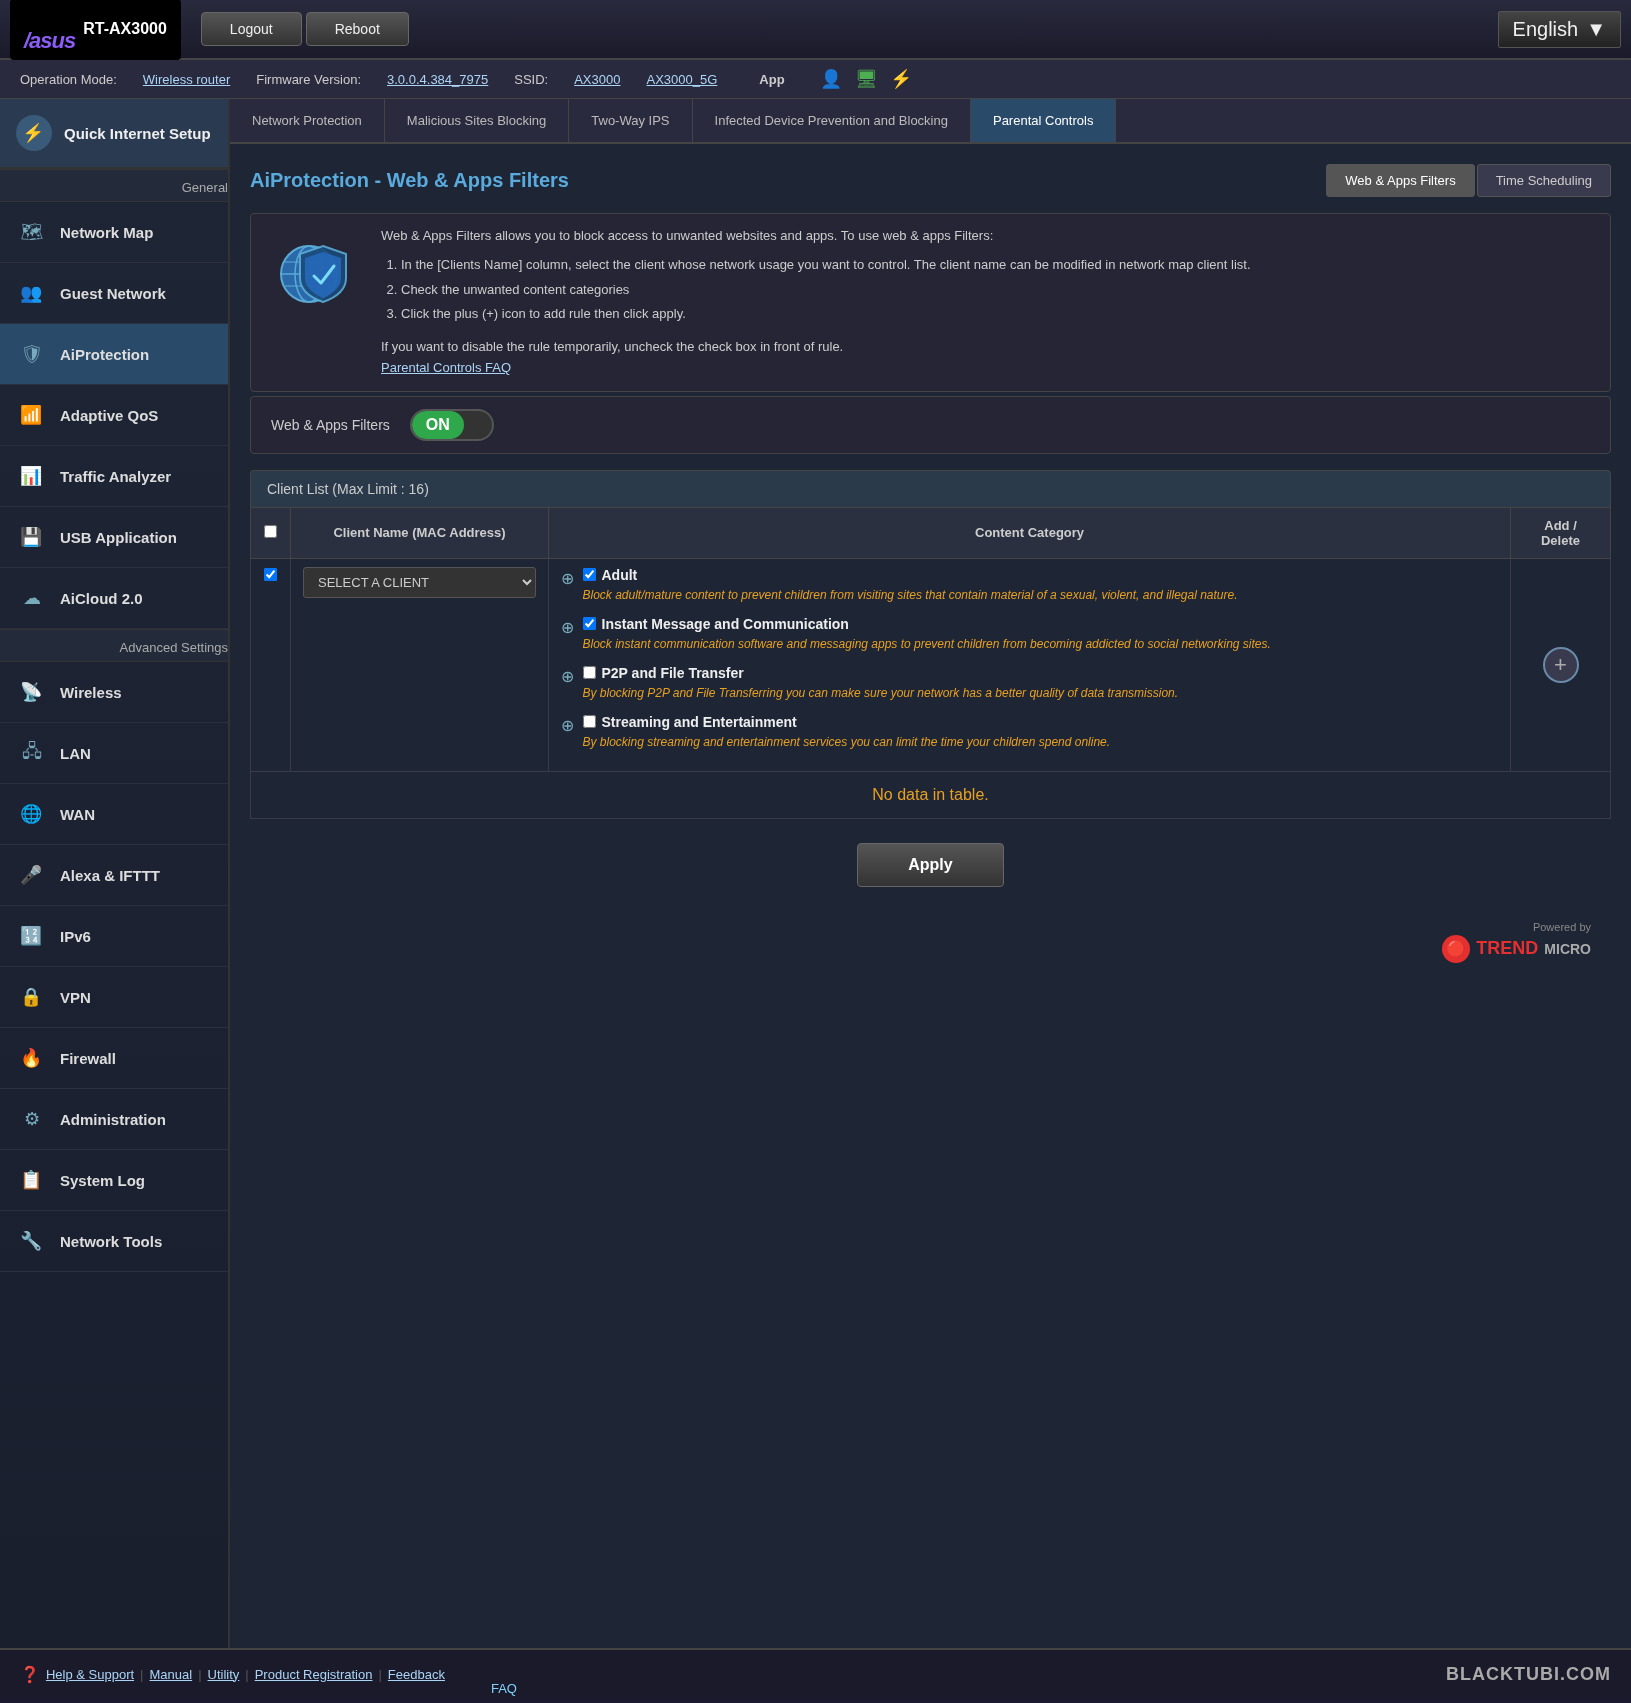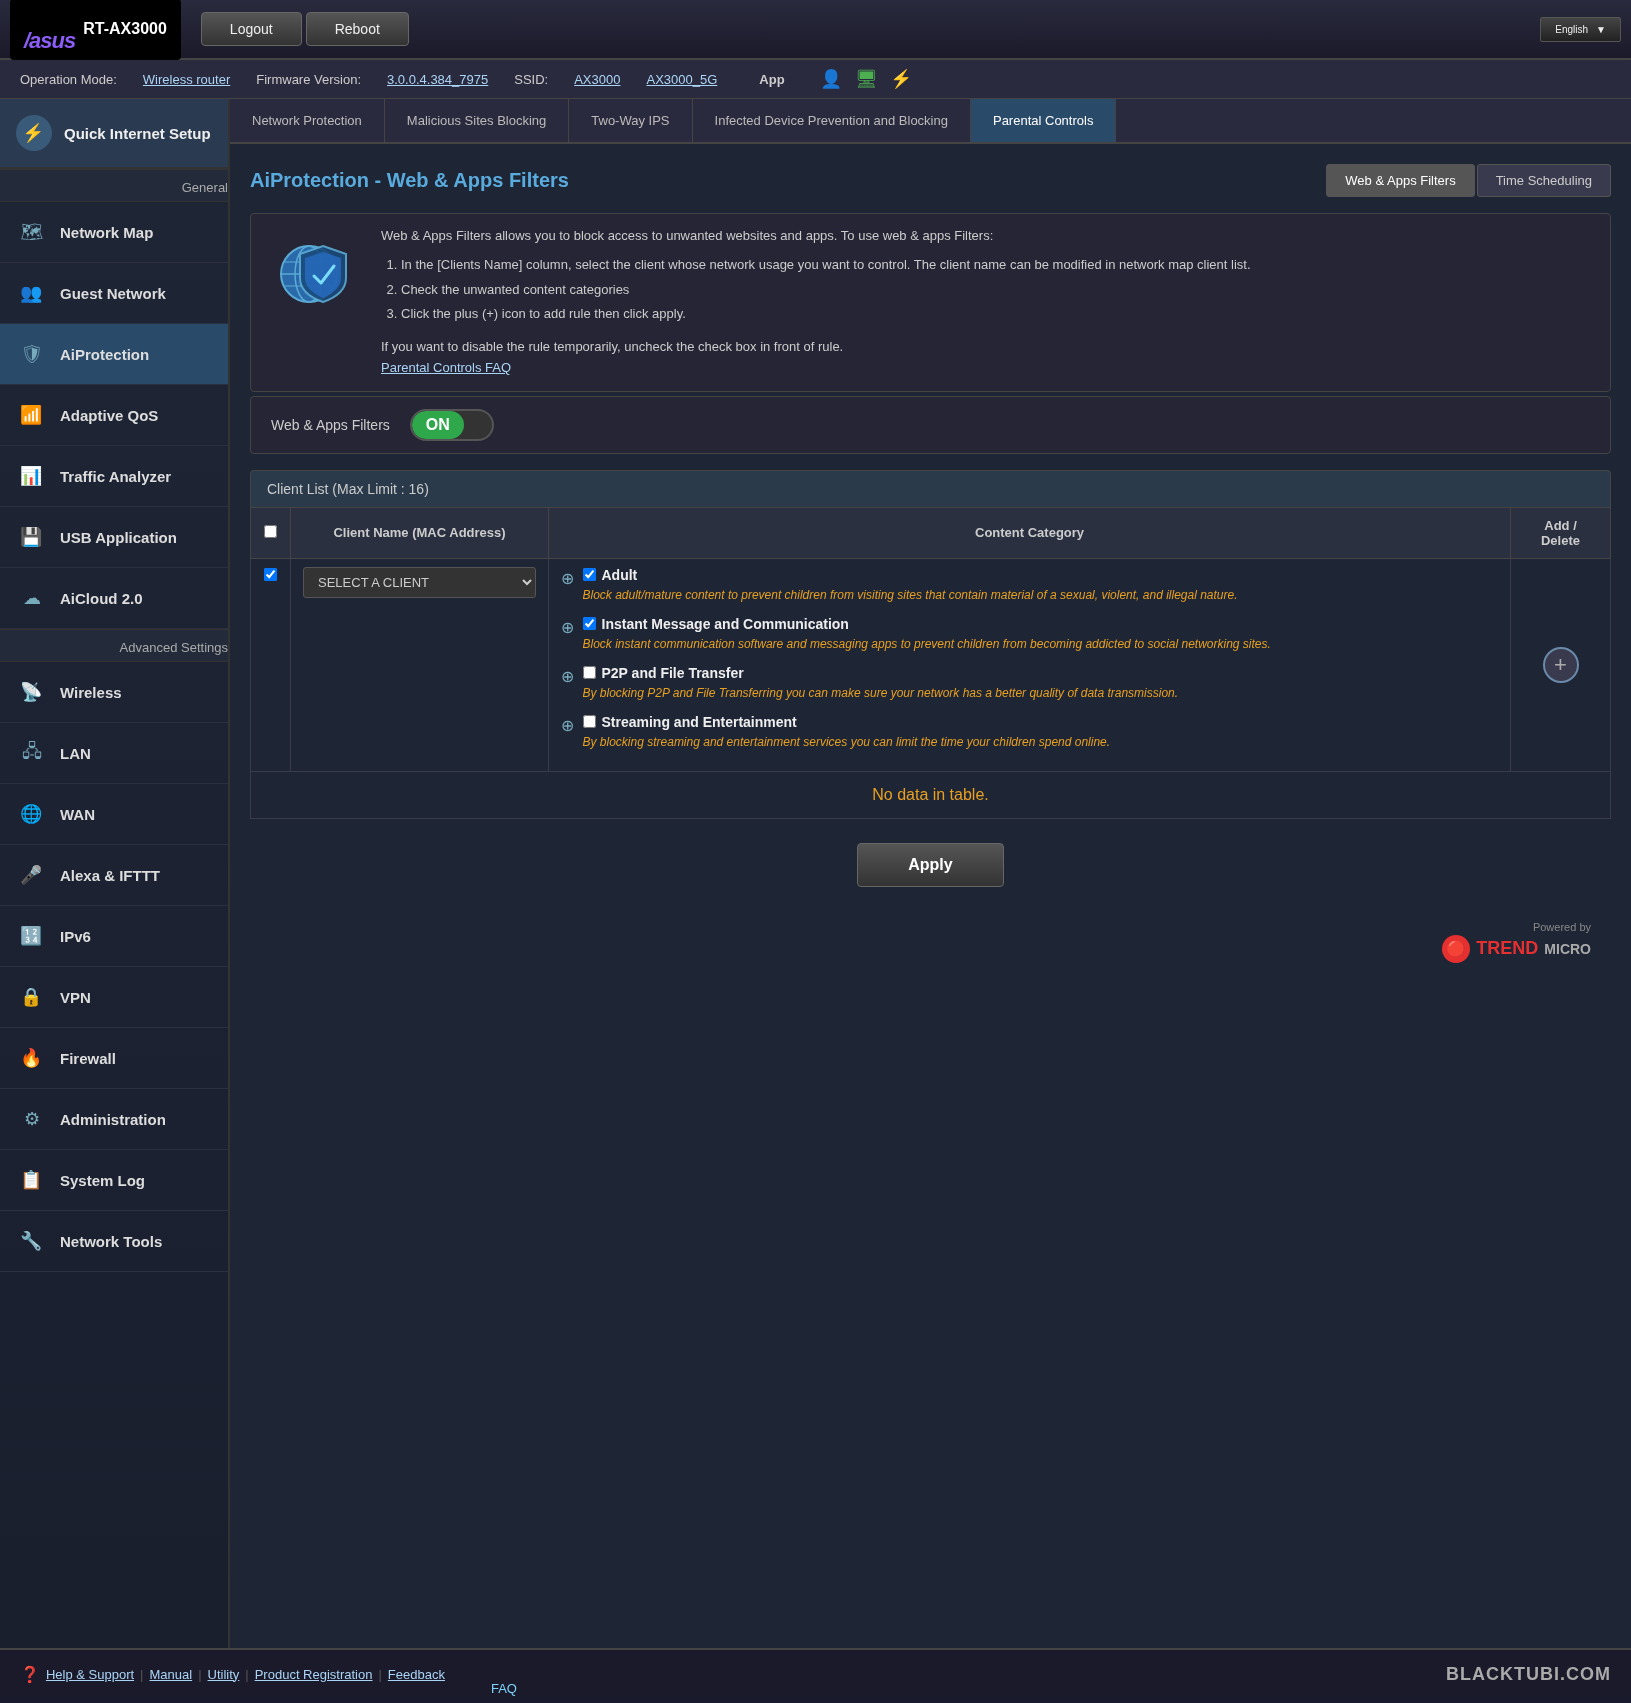--- a/index.html
+++ b/index.html
@@ -52,21 +52,21 @@
       cursor: pointer;
       margin-right: 4px;
     }
     .spacer { flex: 1; }
     .lang-select {
       background: linear-gradient(to bottom, #444, #222);
       color: #eee;
       border: 1px solid #555;
       border-radius: 2px;
       padding: 6px 14px;
-      font-size: 10px;
+      font-size: 20px;
       cursor: pointer;
       display: flex;
       align-items: center;
       gap: 8px;
     }
 
     
     .status-bar {
       background: #2a2a3e;
       padding: 8px 20px;

